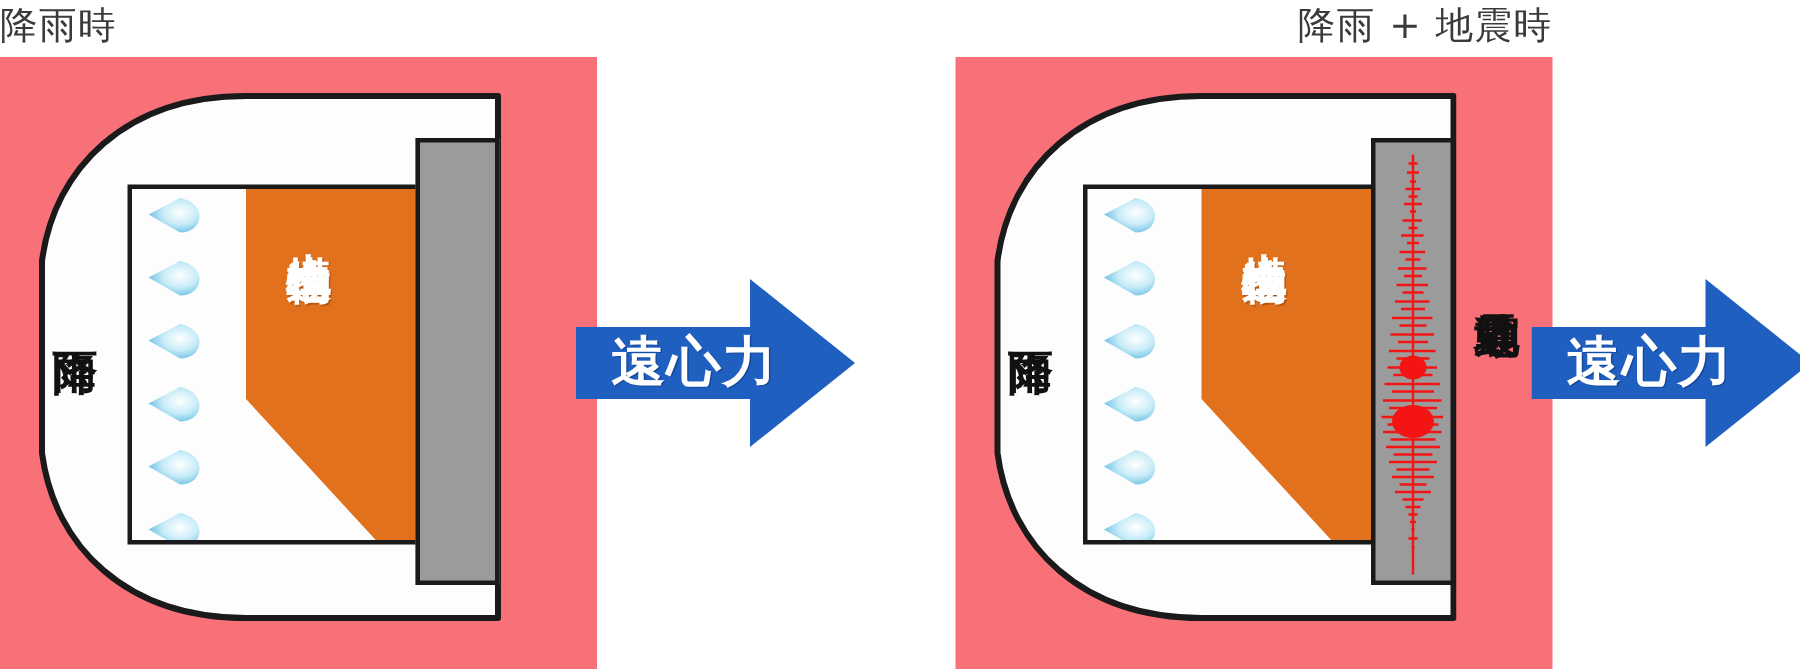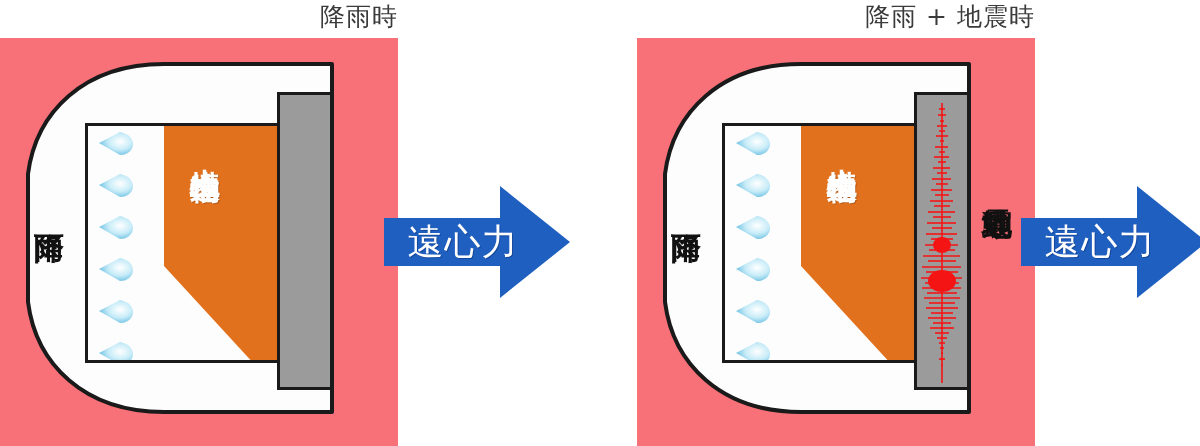--- a/index.html
+++ b/index.html
@@ -16,21 +16,21 @@
   .title{
     position:absolute;
     top:2px;
     font-size:25px;
     line-height:30px;
     color:#3a3a3a;
     letter-spacing:1px;
     white-space:nowrap;
     font-weight:400;
   }
-  #title-left{left:0;width:398px;text-align:right;}
+  #title-left{left:0;width:398px;text-align:left;}
   #title-right{left:637px;width:398px;text-align:right;}
 
   
   .panel{
     position:absolute;
     top:38px;height:408px;
     background:#f87078;
     overflow:hidden;
   }
   #panel-left{left:0;width:398px;}
@@ -137,21 +137,21 @@
   #arrow-2{left:1021px;}
   .arrow svg{display:block;position:absolute;left:0;top:0;}
   .arrow-label{
     position:absolute;
     left:14px;top:34px;
     width:130px;
     text-align:center;
     color:#ffffff;
     font-size:36px;
     line-height:52px;
-    font-weight:400;
+    font-weight:700;
     letter-spacing:1px;
     white-space:nowrap;
     text-shadow:1px 1px 0 rgba(10,50,120,.5);
   }
 </style>
 </head>
 <body>
 
 <div class="stage">
 

